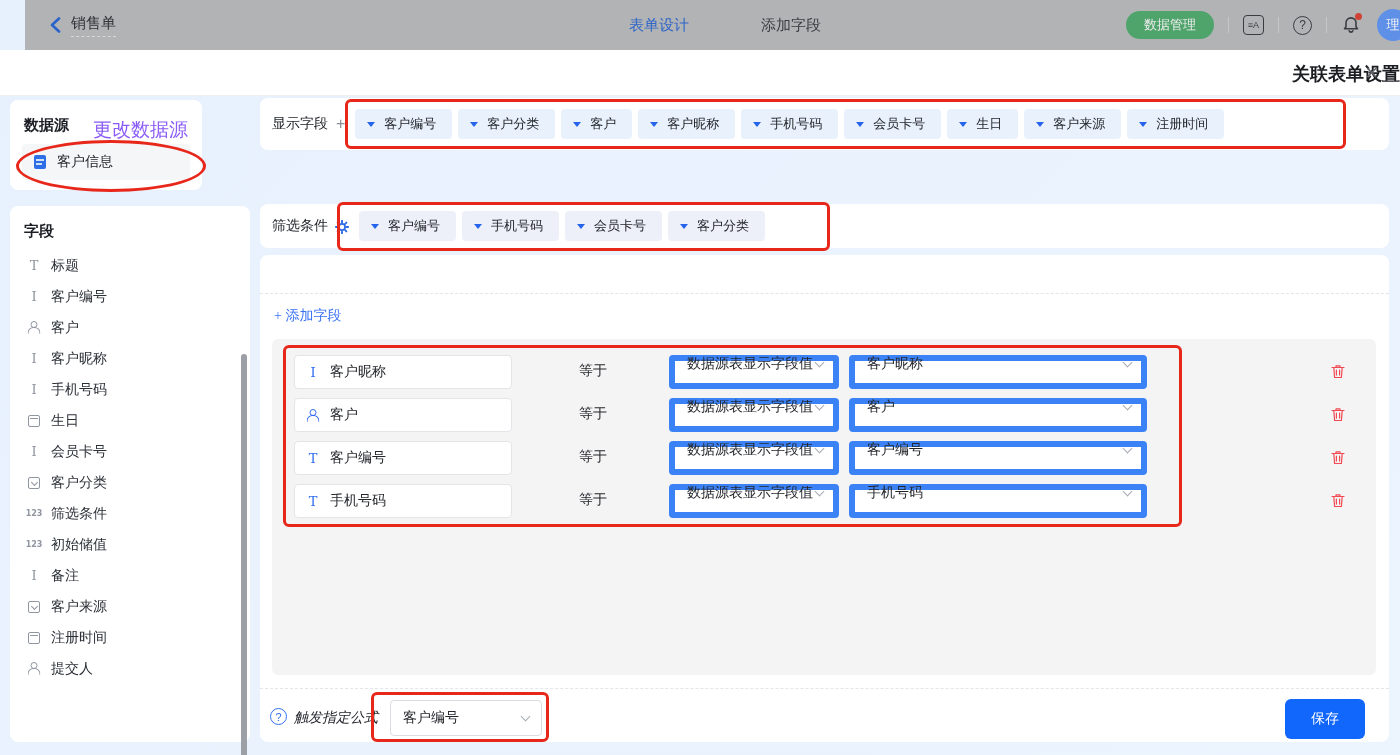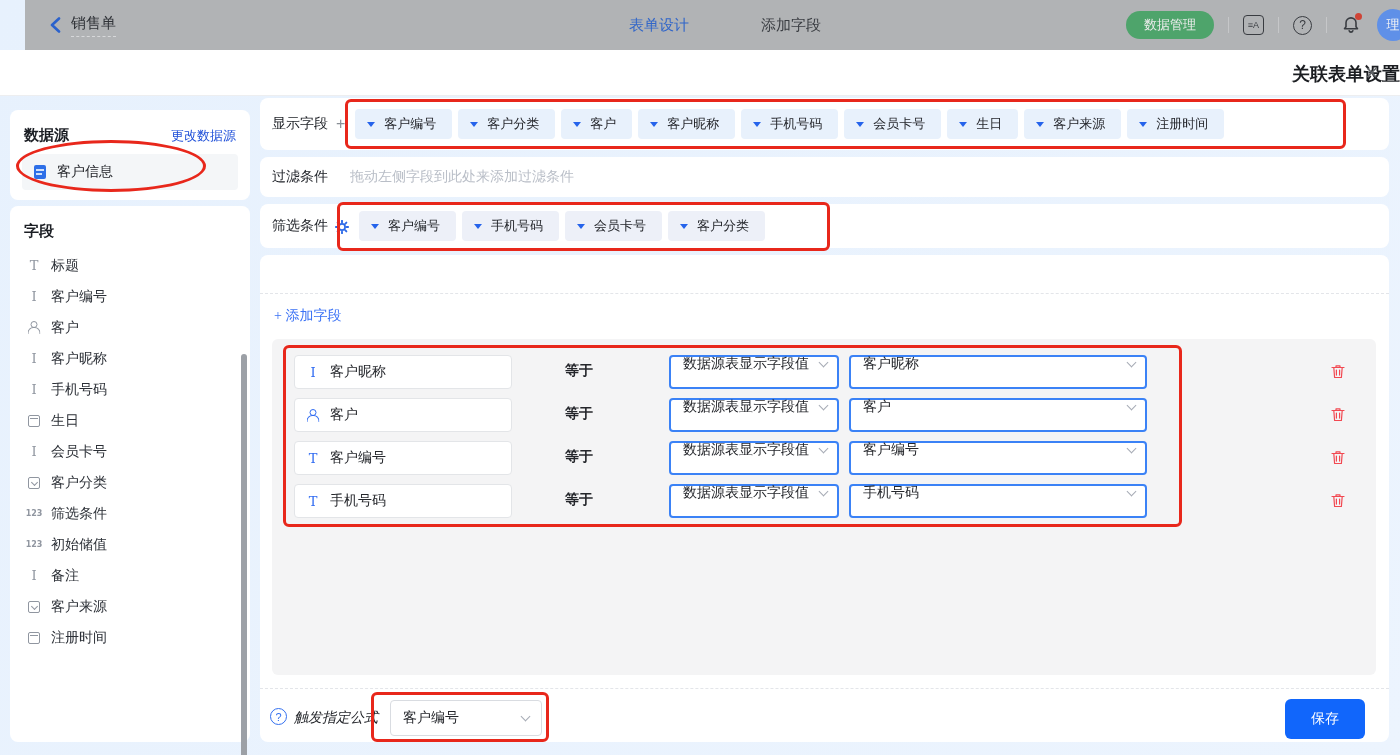--- a/index.html
+++ b/index.html
@@ -26,21 +26,21 @@
   
   .mhead { position:absolute; left:0; top:50px; width:1400px; height:46px; background:#ffffff; border-bottom:1px solid #edeef0; }
   .mhead .title { position:absolute; left:0; right:0; top:12px; text-align:right; font-size:18px; font-weight:600; color:#1b1d21; }
   .mhead .close { position:absolute; right:22px; top:10px; font-size:22px; color:#606468; cursor:pointer; line-height:26px; }
 
   
   .card { position:absolute; background:#fff; border-radius:8px; }
 
   
   .ds-title { position:absolute; left:14px; top:16px; font-size:15px; font-weight:700; color:#1b1e24; }
-  .ds-change { position:absolute; right:14px; top:17px; font-size:13px; color:#1d4ed8; cursor:pointer; }
+  .ds-change { position:absolute; right:14px; top:17px; font-size:19px; color:#8b5cf6; cursor:pointer; }
   .ds-item { position:absolute; left:12px; right:12px; top:44px; height:36px; background:#f4f6f8; border-radius:4px; display:flex; align-items:center; gap:9px; padding:0 10px; font-size:14px; color:#24262b; cursor:pointer; }
   .fields-title { position:absolute; left:14px; top:16px; font-size:15px; font-weight:700; color:#1b1e24; }
   .field-list { position:absolute; left:8px; top:44px; right:10px; }
   .field-item { height:31px; display:flex; align-items:center; gap:9px; padding:0 8px; font-size:14px; color:#2b2f36; cursor:grab; }
   .scrollthumb { position:absolute; right:3px; top:148px; width:6px; height:438px; border-radius:3px; background:#9ca0a6; cursor:pointer; }
 
   
   .ic { width:16px; height:16px; display:inline-flex; align-items:center; justify-content:center; color:#9096a0; flex:none; }
   .ic-serif { font-family:"DejaVu Serif",serif; font-size:13px; line-height:1; }
   .ic-num { font-size:8px; font-weight:700; font-family:"DejaVu Sans",sans-serif; }
@@ -66,22 +66,22 @@
   .chips-gray .chip { background:#edf0f8; }
   .row-flex { display:flex; align-items:center; gap:6px; }
   .plus-btn { color:#8a8f96; font-size:16px; margin:0 10px 0 8px; cursor:pointer; }
   .placeholder { font-size:14px; color:#b9bec7; }
   .hint { position:absolute; left:14px; top:12px; font-size:14px; color:#55585f; }
   .dash-div { position:absolute; left:0; right:0; top:38px; border-top:1px dashed #e3e5e9; }
   .add-link { position:absolute; left:14px; top:52px; font-size:14px; color:#3b72f5; cursor:pointer;font-family:Liberation Serif, serif; }
   .rules-box { position:absolute; left:12px; right:13px; top:84px; height:336px; background:#f4f4f5; border-radius:6px; }
   .rule-row { position:absolute; left:0; right:0; height:34px; }
   .rfield { position:absolute; left:22px; top:0; width:218px; height:34px; background:#fff; border:1px solid #e3e5e8; border-radius:4px; display:flex; align-items:center; gap:9px; padding:0 10px; font-size:14px; color:#24262b; }
-  .rop { position:absolute; left:293px; top:7px; font-size:14px; color:#24262b;font-weight:bold; }
-  .rsel { position:absolute; top:0; height:34px; background:#fff; border:2px solid #3b82f6; border-radius:4px; display:flex; align-items:center; justify-content:space-between; padding:0 10px 16px 12px; font-size:14px; color:#24262b; cursor:pointer; }
+  .rop { position:absolute; left:307px; top:7px; font-size:14px; color:#24262b; }
+  .rsel { position:absolute; top:0; height:34px; background:#fff; border:6px solid #3b82f6; border-radius:4px; display:flex; align-items:center; justify-content:space-between; padding:0 10px 16px 12px; font-size:14px; color:#24262b; cursor:pointer; }
   .rsel-src { left:397px; width:170px; }
   .rsel-val { left:577px; width:298px; }
   .rdel { position:absolute; left:1058px; top:8px; cursor:pointer; }
 
   
   .foot { position:absolute; left:0; right:0; bottom:0; height:54px; border-top:1px dashed #e3e5e9; }
   .foot-help { position:absolute; left:10px; top:19px; width:17px; height:17px; border:1.4px solid #3370f0; border-radius:50%; color:#3370f0; font-size:11px; display:flex; align-items:center; justify-content:center; cursor:pointer; }
   .foot-label { position:absolute; left:34px; top:20px; font-size:14px; color:#24262b;font-style:italic; }
   .foot-select { position:absolute; left:130px; top:11px; width:152px; height:36px; background:#fff; border:1px solid #d9dce1; border-radius:4px; display:flex; align-items:center; justify-content:space-between; padding:0 12px; font-size:14px; color:#24262b; cursor:pointer; }
   .save-btn { position:absolute; right:24px; top:10px; width:80px; height:40px; border:none; border-radius:6px; background:#1166fb; color:#fff; font-size:14px; cursor:pointer; font-family:inherit; }
@@ -122,21 +122,21 @@
       </span>
       <span class="tb-avatar">理</span>
     </div>
   </div>
 
   <div class="mhead">
     <div class="title">关联表单设置</div>
     <div class="close">×</div>
   </div>
 
-  <div class="card" style="left:10px; top:110px; width:240px; height:90px;">
+  <div class="card" style="left:10px; top:100px; width:192px; height:90px;">
     <div class="ds-title">数据源</div>
     <div class="ds-change">更改数据源</div>
     <div class="ds-item">
       <span class="ic">
           <i class="sh-doc"></i>
         </span>
       <span>客户信息</span>
     </div>
   </div>
 
@@ -198,20 +198,26 @@
             <i class="sh-select"></i>
           </span>
           <span>客户来源</span>
         </div>
       <div class="field-item">
           <span class="ic">
             <i class="sh-cal"></i>
           </span>
           <span>注册时间</span>
         </div>
+      <div class="field-item">
+          <span class="ic">
+            <i class="sh-user"></i>
+          </span>
+          <span>提交人</span>
+        </div>
     </div>
     <div class="scrollthumb"></div>
   </div>
 
   <div class="card" style="left:260px; top:98px; width:1129px; height:52px; display:flex; align-items:center; padding-left:12px;">
     <span class="strip-label">显示字段</span>
     <span class="plus-btn">+</span>
     <div class="row-flex">
       <span class="chip">
           <i class="caret"></i>
@@ -245,24 +251,20 @@
           <i class="caret"></i>
           <span>客户来源</span>
         </span>
       <span class="chip">
           <i class="caret"></i>
           <span>注册时间</span>
         </span>
     </div>
   </div>
 
-  <div class="card" style="left:260px; top:157px; width:1129px; height:40px; display:flex; align-items:center; gap:22px; padding-left:12px;">
-    <span class="strip-label">过滤条件</span>
-    <span class="placeholder">拖动左侧字段到此处来添加过滤条件</span>
-  </div>
 
   <div class="card" style="left:260px; top:204px; width:1129px; height:44px; display:flex; align-items:center; padding-left:12px;">
     <span class="strip-label">筛选条件</span>
     <span style="margin:2px 10px 0 7px; display:inline-flex;">
       <svg width="14" height="14" viewBox="0 0 14 14">
           <circle cx="7" cy="7" r="3.1" fill="none" stroke="#2d6ae8" stroke-width="1.7"></circle>
           <g stroke="#2d6ae8" stroke-width="1.9" stroke-linecap="round">
             <line x1="7" y1="0.8" x2="7" y2="2.4"></line>
             <line x1="7" y1="11.6" x2="7" y2="13.2"></line>
             <line x1="0.8" y1="7" x2="2.4" y2="7"></line>

